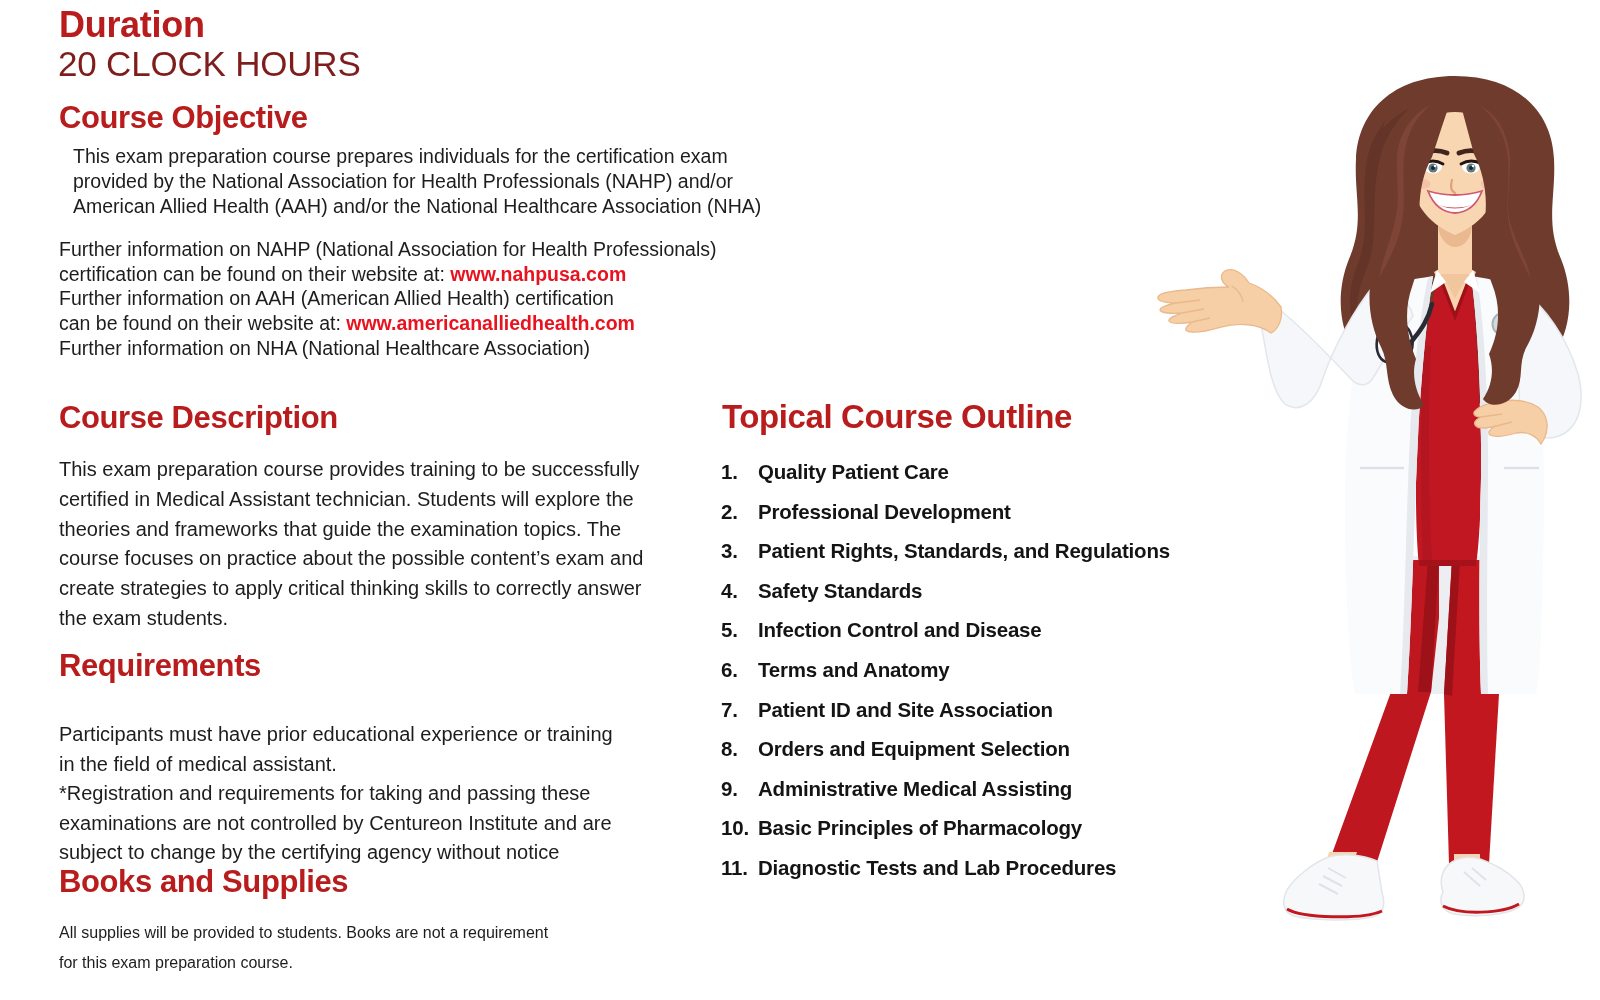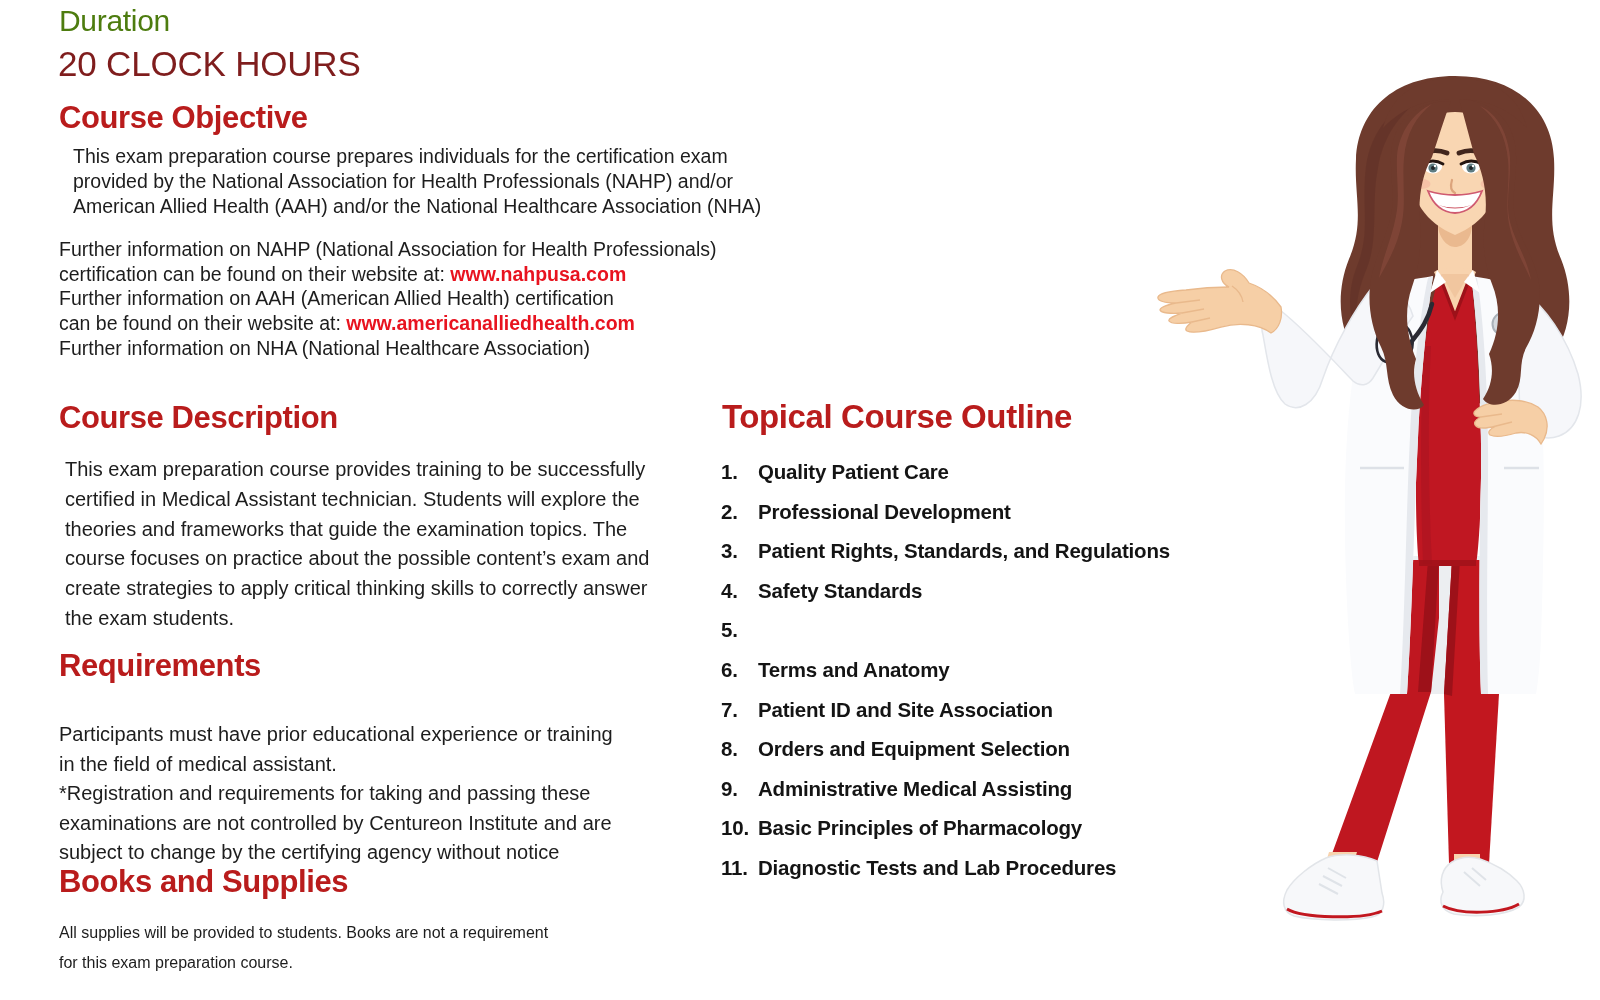--- a/index.html
+++ b/index.html
@@ -1,32 +1,32 @@
 <!DOCTYPE html>
 <html><head>
 <meta charset="utf-8">
 <style>
   html,body{margin:0;padding:0;background:#ffffff;}
   body{
     position:relative;width:1600px;height:1000px;overflow:hidden;
     font-family:"Liberation Sans","DejaVu Sans",sans-serif;color:#1e1e1e;
   }
   .abs{position:absolute;}
-  .h-duration{left:59px;top:4px;font-size:30px;font-weight:400;letter-spacing:-0.3px;color:#4d7c0f;}
+  .h-duration{left:59px;top:4px;font-size:36px;font-weight:700;letter-spacing:-0.3px;color:#b91c1c;}
   .h-clock{left:58px;top:44px;font-size:35px;font-weight:400;letter-spacing:-0.2px;color:#7f1d1d;}
   .h-sec{font-size:31px;font-weight:700;letter-spacing:-0.4px;color:#b91c1c;}
   #objective-h{left:59px;top:100px;}
   #description-h{left:59px;top:400px;}
   #requirements-h{left:59px;top:648px;}
   #books-h{left:59px;top:864px;}
   #outline-h{left:722px;top:398px;font-size:33px;}
   .para{color:#1d1d1d;}
   #objective-p{left:73px;top:144px;font-size:19.5px;line-height:25px;}
   #links-p{left:59px;top:237px;font-size:19.5px;line-height:24.7px;}
-  #description-p{left:65px;top:455px;font-size:20px;line-height:29.8px;}
+  #description-p{left:59px;top:455px;font-size:20px;line-height:29.8px;}
   #requirements-p{left:59px;top:681px;font-size:20px;line-height:29.6px;margin-top:39px;}
   #books-p{left:59px;top:918px;font-size:16px;line-height:30px;}
   .ln{display:block;white-space:nowrap;}
   .link{color:#e8131f;font-weight:700;text-decoration:none;cursor:pointer;}
   #outline-list{left:721px;top:459px;list-style:none;margin:0;padding:0;}
   #outline-list li{display:flex;margin-bottom:13.6px;font-size:20.5px;font-weight:700;color:#141414;line-height:26px;letter-spacing:-0.2px;white-space:nowrap;}
   #outline-list .num{width:37px;flex:0 0 37px;}
   #doctor{left:1080px;top:55px;width:480px;height:850px;}
   #doctor svg{display:block;width:100%;height:100%;}
 </style>
@@ -94,20 +94,21 @@
   <li>
       <span class="num">3.</span>
       <span class="lbl">Patient Rights, Standards, and Regulations</span>
     </li>
   <li>
       <span class="num">4.</span>
       <span class="lbl">Safety Standards</span>
     </li>
   <li>
       <span class="num">5.</span>
+      <span class="lbl">Infection Control and Disease</span>
     </li>
   <li>
       <span class="num">6.</span>
       <span class="lbl">Terms and Anatomy</span>
     </li>
   <li>
       <span class="num">7.</span>
       <span class="lbl">Patient ID and Site Association</span>
     </li>
   <li>

